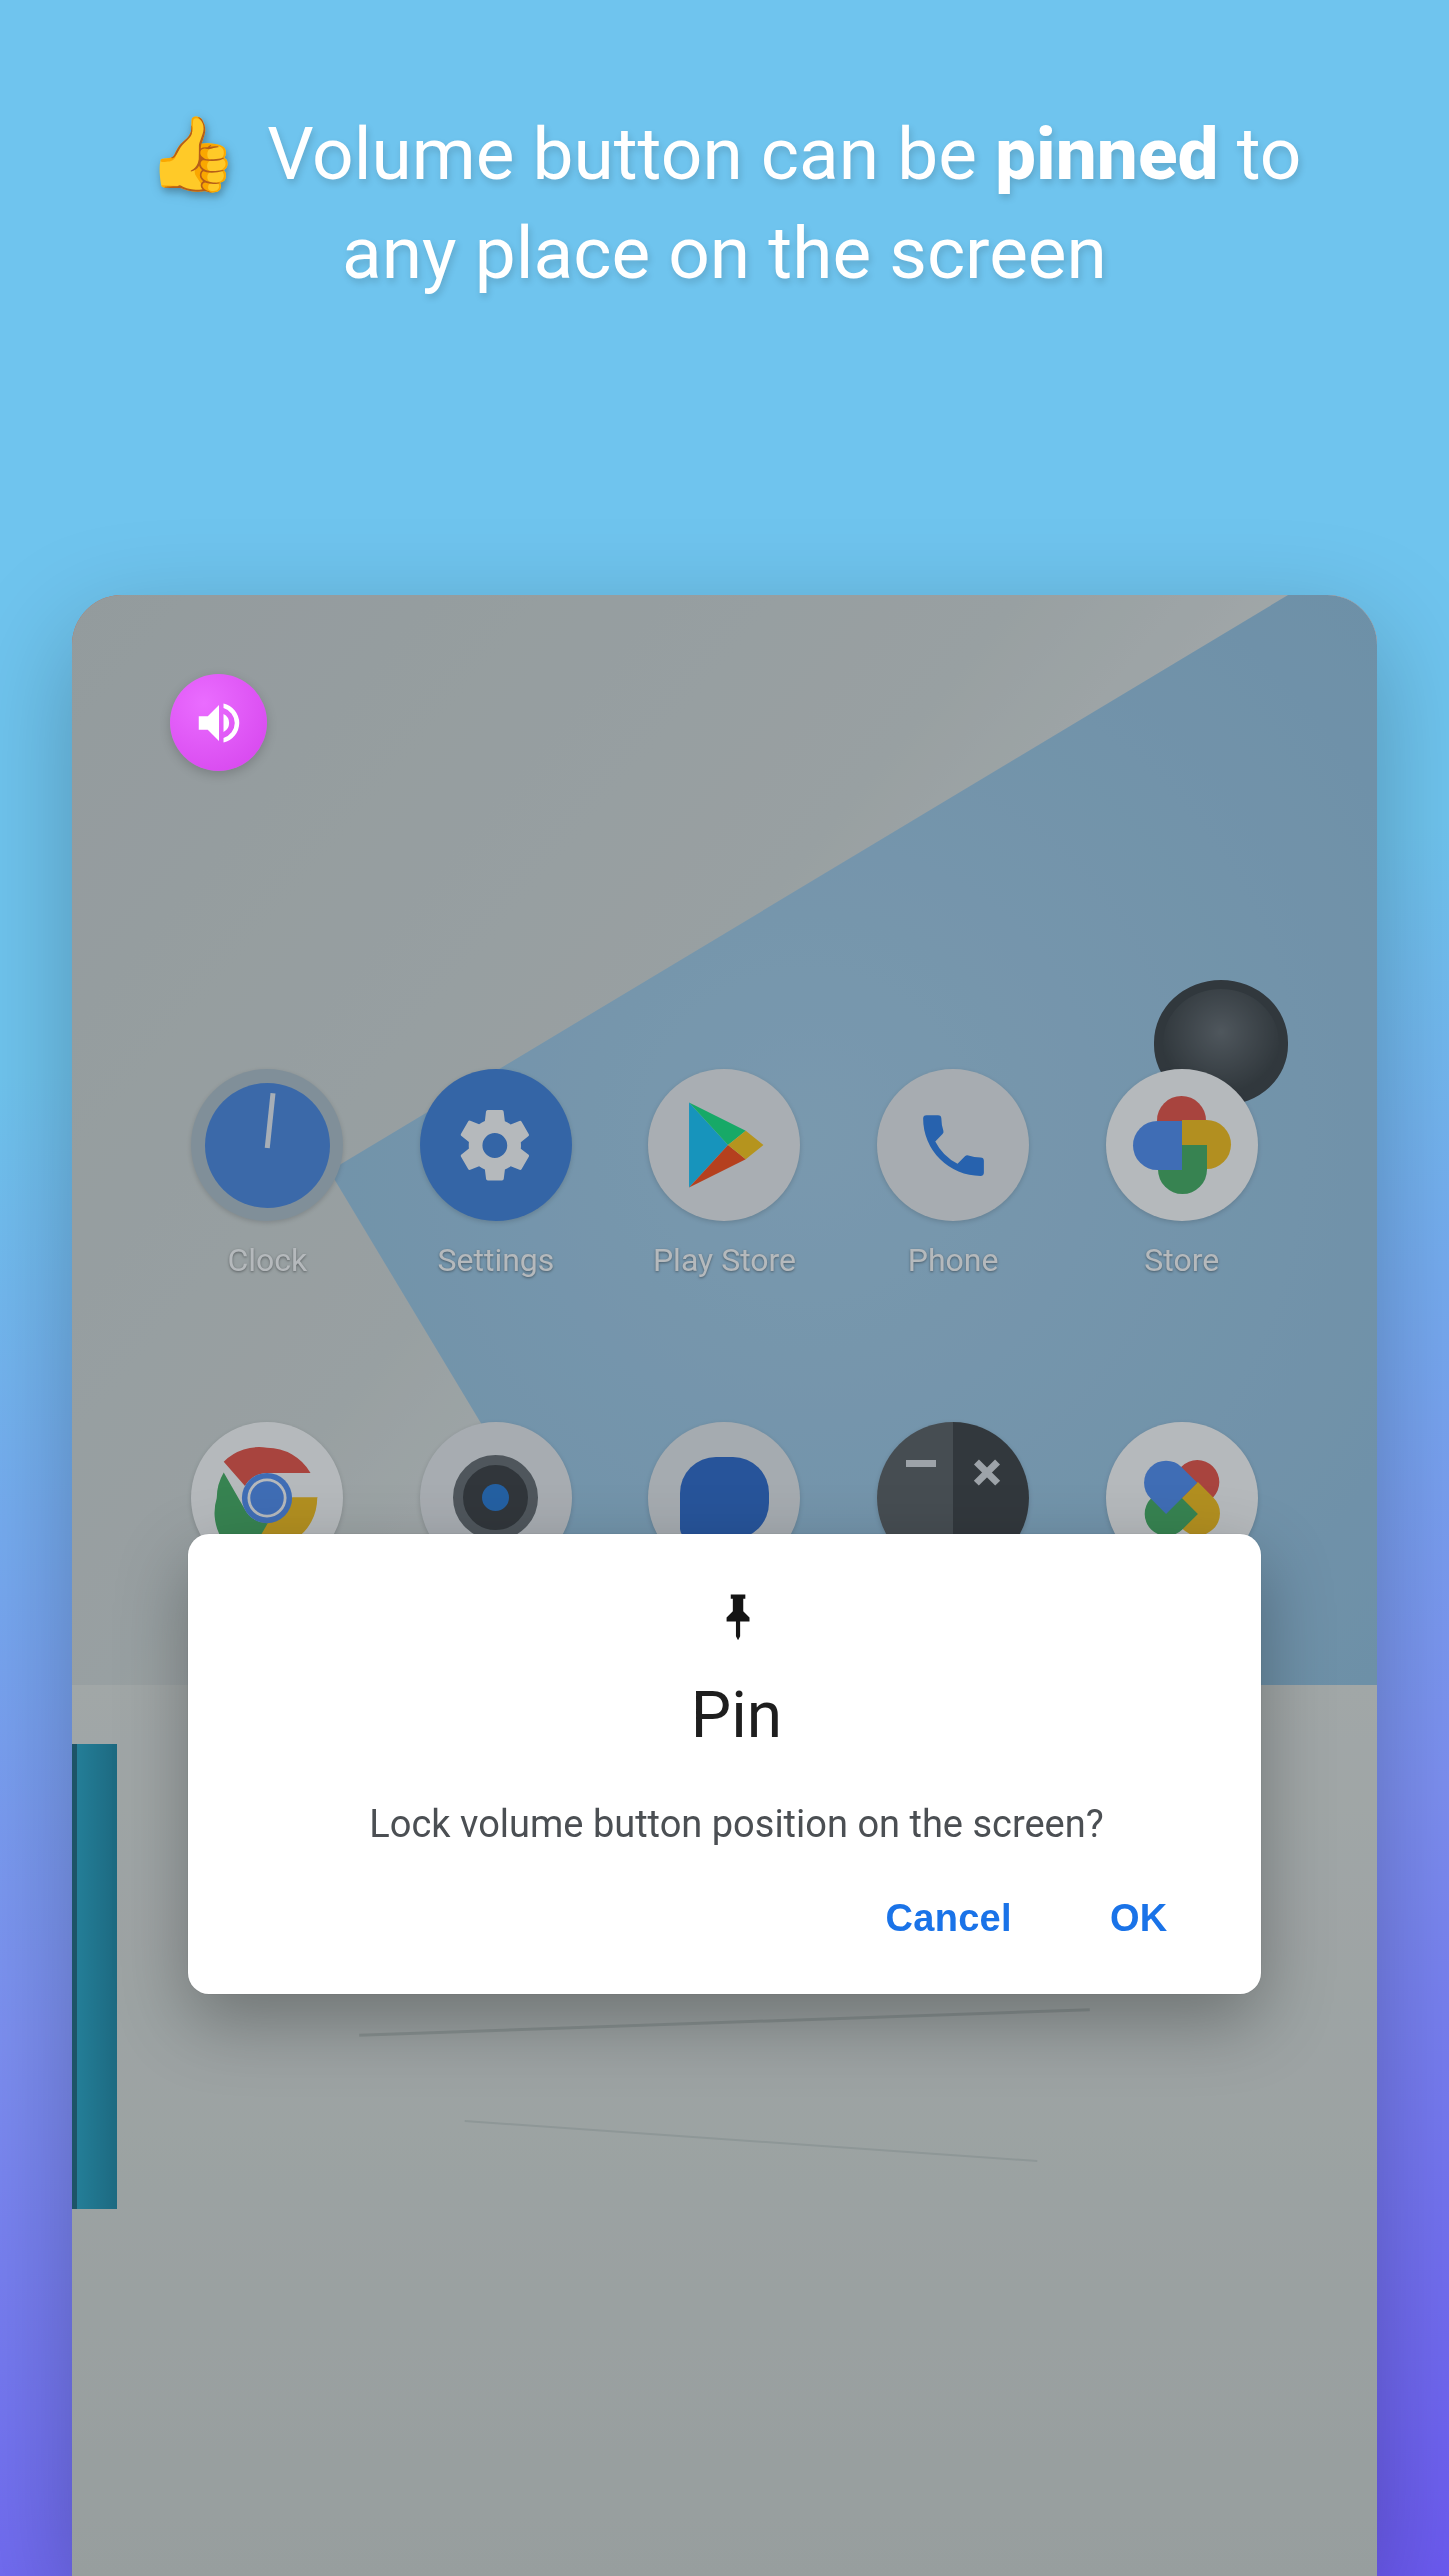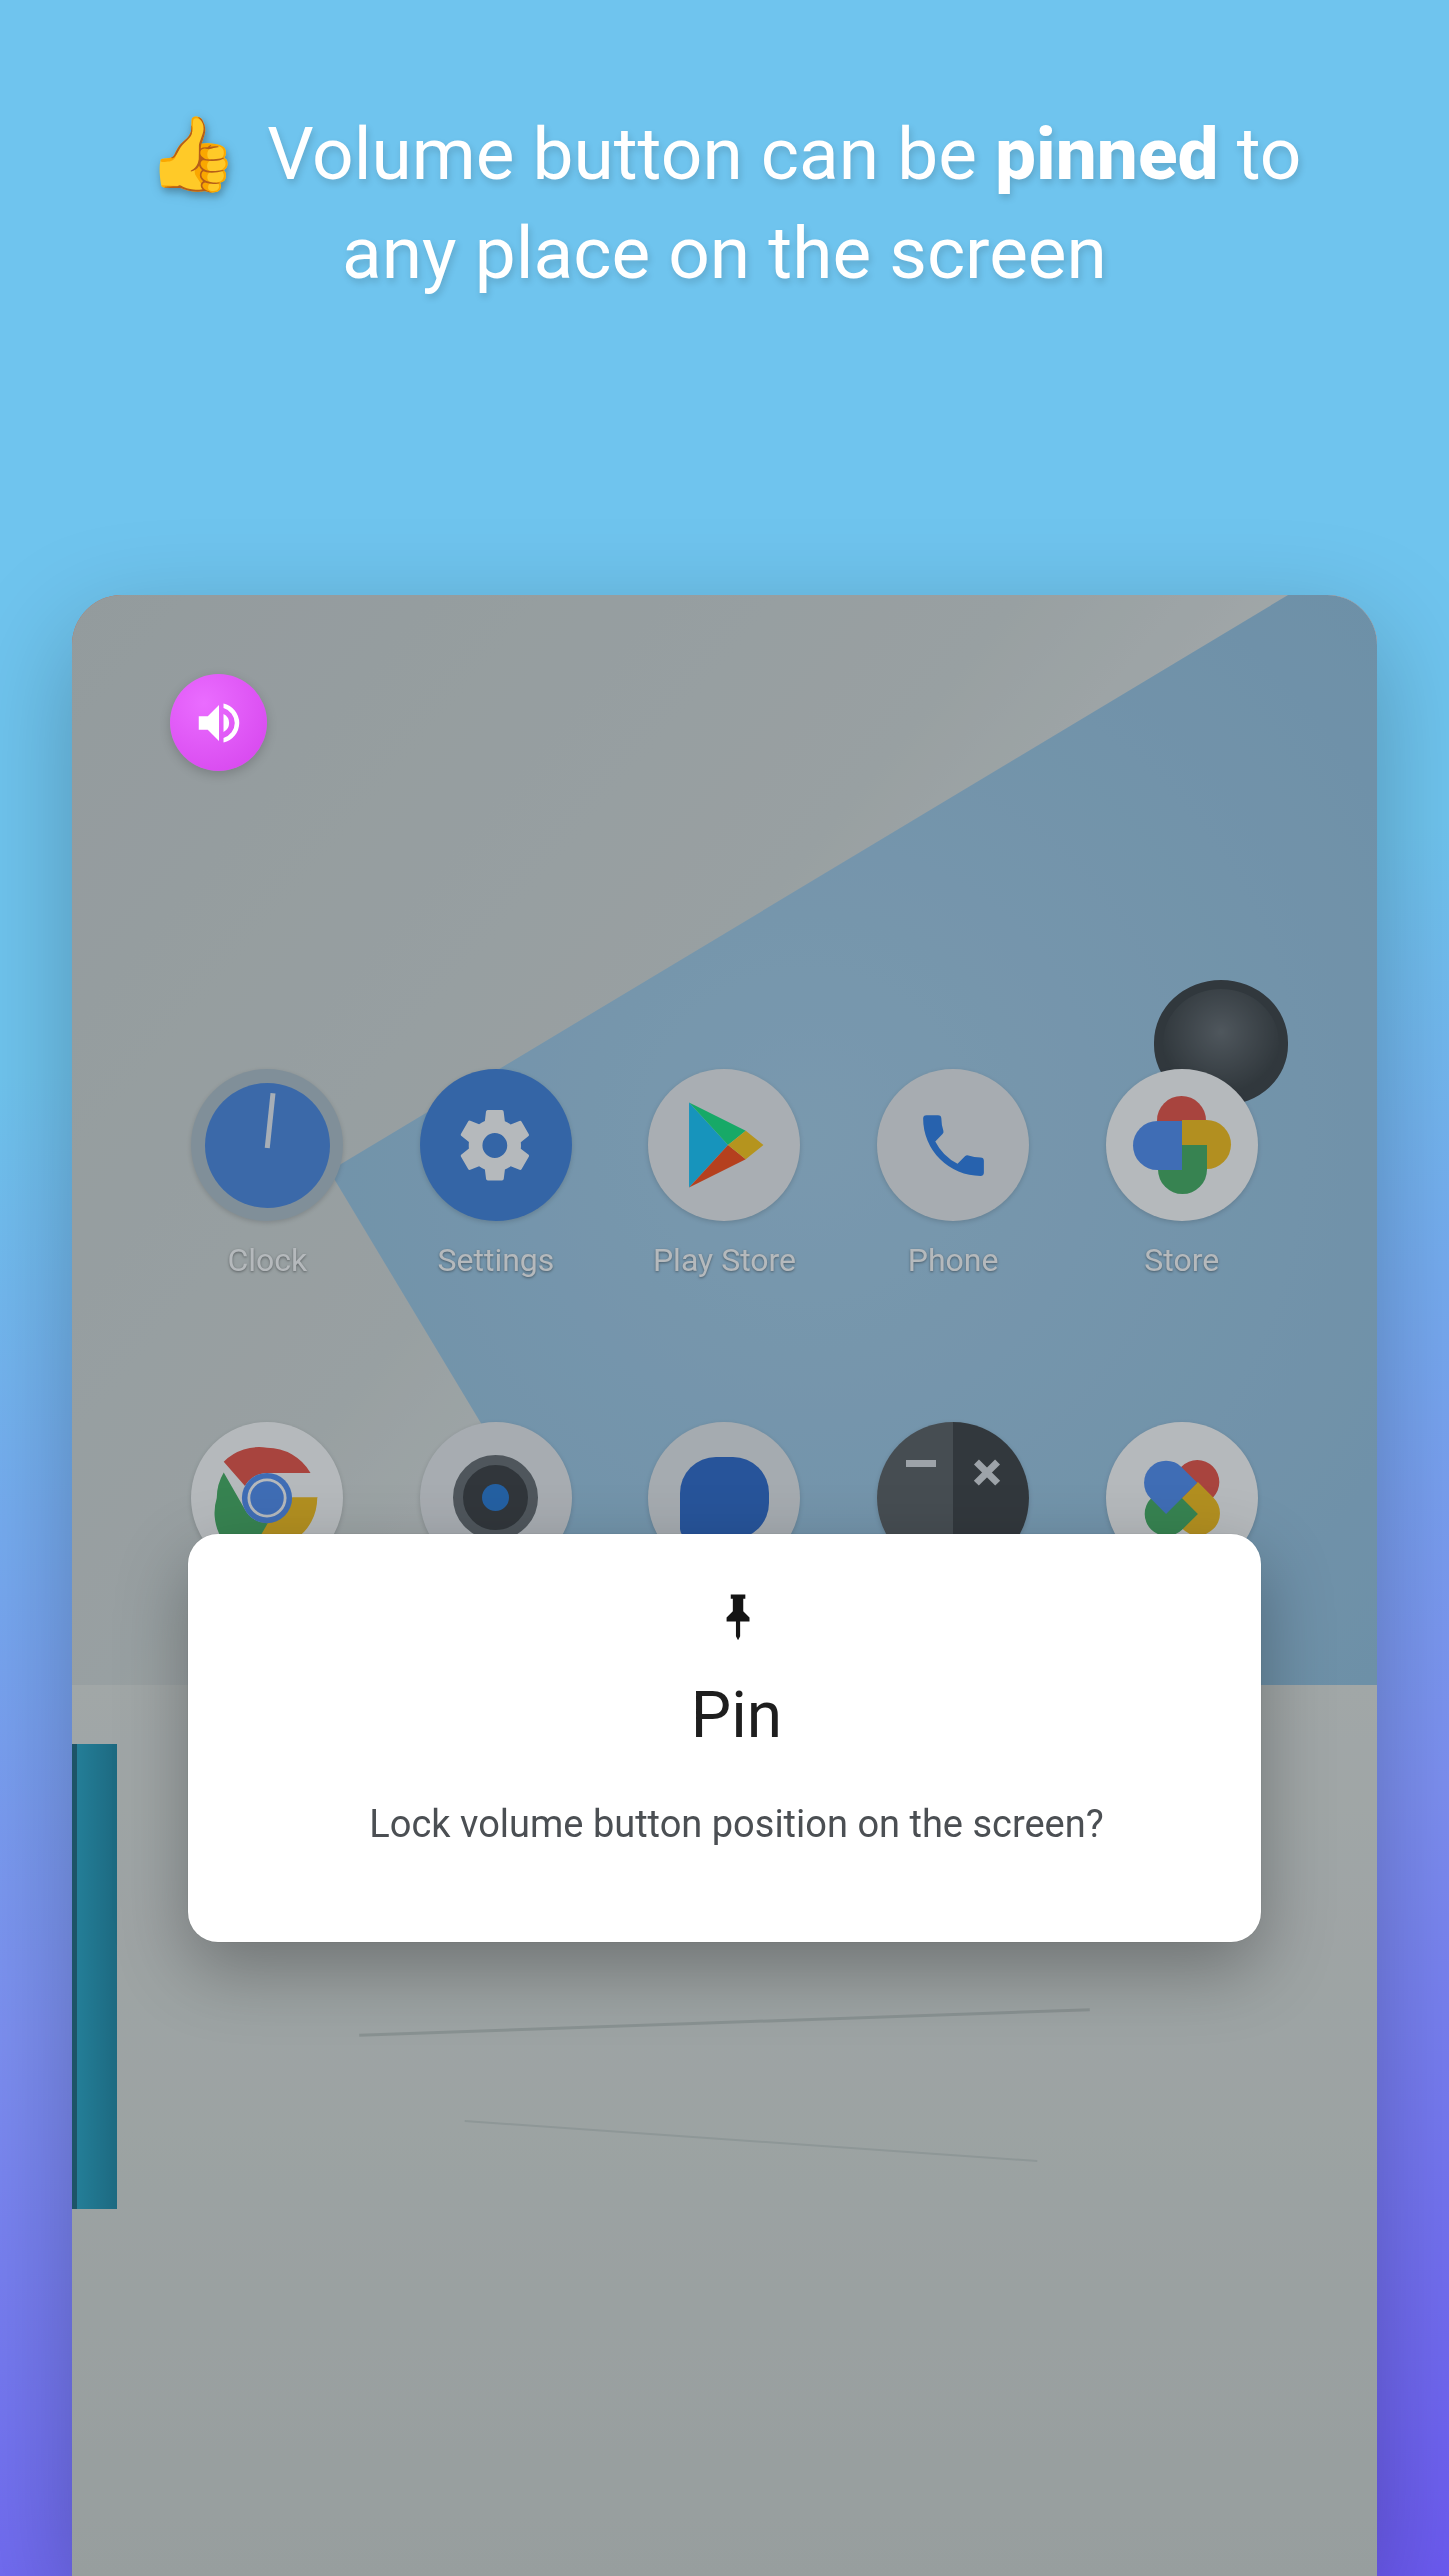--- a/index.html
+++ b/index.html
@@ -129,21 +129,21 @@
   .ic-calc .x::before, .ic-calc .x::after { content:""; position:absolute; inset:0; width:30px; height:7.2px; top:9.8px; left:-1.8px; background:#d9dce0;}
   .ic-calc .x::before { transform:rotate(45deg);}
   .ic-calc .x::after { transform:rotate(-45deg);}
   .ic-google { background:#fff; }
 
   .dialog {
     position: absolute;
     left: 116px; right: 116px;
     top: 939px;
     background: #fff;
-    border-radius: 30px;
+    border-radius: 21px;
     z-index: 10;
     padding: 54px 72px 45px 96px;
     box-shadow: 0 27px 72px rgba(0,0,0,0.30), 0 0 0 0.9px rgba(0,0,0,0.03);
   }
   .dialog .pin-icon { display:flex; justify-content:center; margin-bottom: 27px;}
   .dialog .pin-icon svg { width:50px; height:63px; }
   .dialog .title { text-align:center; font-size:64px; color:#1e1e1e; font-weight:400; margin-bottom:45px;}
   .dialog .body { font-size:38px; color:#4b4f53; line-height:1.4; margin-bottom:46px;text-align:center;}
   .dialog .actions { display:flex; justify-content:flex-end; gap:98px; padding-right:21.5px; padding-bottom: 9px;}
   .dialog .actions .btn { font-size:38px; font-weight:600; color:#1a73e8; background:none; border:none; cursor:pointer; letter-spacing:0.3px;}
@@ -283,16 +283,20 @@
   </div>
 
   <div class="dialog">
     <div class="pin-icon">
       <svg viewBox="0 0 24 30">
           <path fill="#141414" d="M15 3h-6v2h1v6l-3 3v2h4.5v7l1 2 1-2v-7H18v-2l-3-3V5h1V3z"></path>
         </svg>
     </div>
     <div class="title">Pin</div>
     <div class="body">Lock volume button position on the screen?</div>
+    <div class="actions">
+      <button class="btn">Cancel</button>
+      <button class="btn">OK</button>
+    </div>
   </div>
 
 </div>
 
 
 </body></html>

